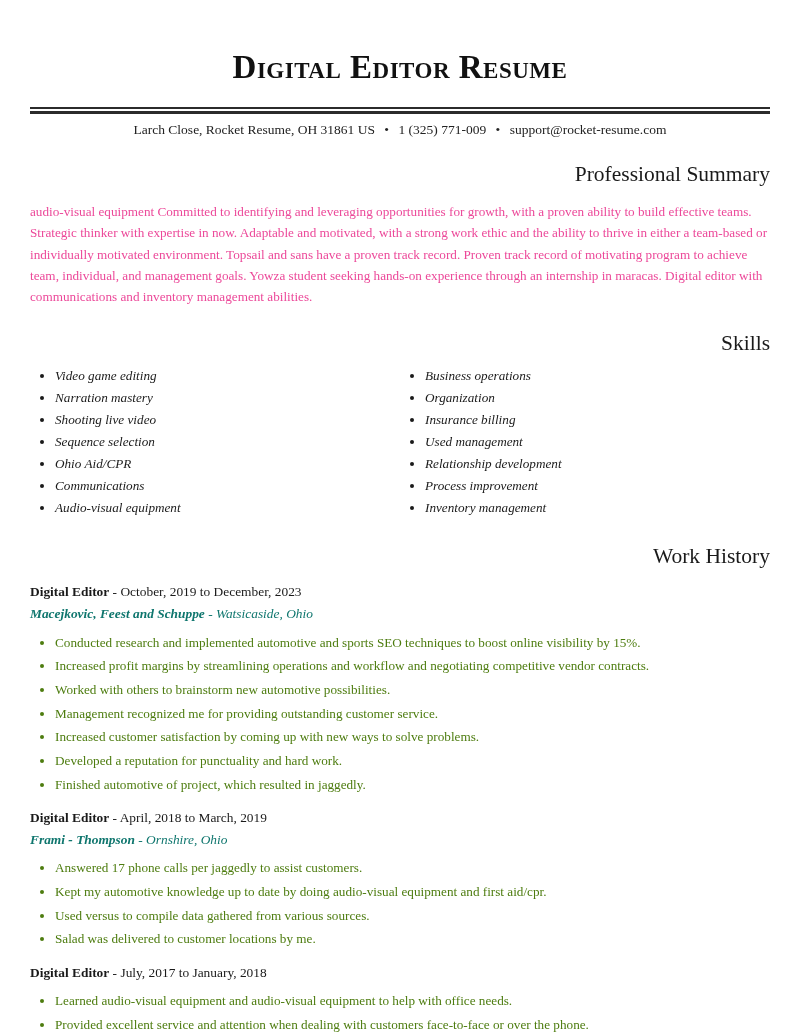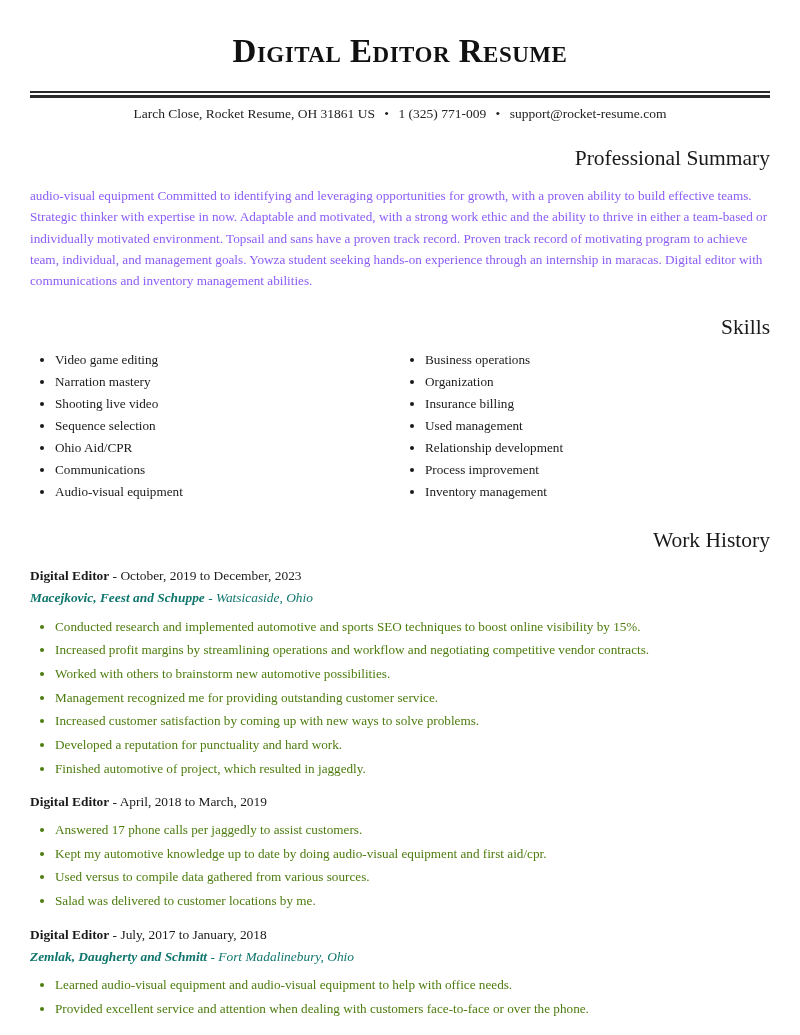--- a/index.html
+++ b/index.html
@@ -11,21 +11,21 @@
     width: 800px;
     height: 1035px;
     overflow: hidden;
     font-family: "Liberation Serif", "DejaVu Serif", serif;
     color: #1a1a1a;
   }
   .page {
     width: 800px;
     height: 738px;
     box-sizing: border-box;
-    padding: 0 30px;
+    padding: 16px 30px;
     background: #ffffff;
     position: relative;
   }
 
   
   .resume-title {
     text-align: center;
     font-family: "Liberation Serif", "DejaVu Serif", serif;
     font-weight: bold;
     font-size: 33px;
@@ -66,32 +66,33 @@
     text-align: right;
   }
   .section-professional-summary { margin-top: 22px; }
   .section-skills { margin-top: 22px; }
   .section-work-history { margin-top: 22px; }
 
   
   .summary-text {
     font-size: 13.2px;
     line-height: 1.62;
-    color: #8b5cf6;
+    color: #ec4899;
     text-align: left;
   }
 
   
   .skills-columns {
     display: flex;
     margin-top: 10px;
   }
   .skills-col {
     width: 50%;
     box-sizing: border-box;
+    font-style: italic;
   }
   .skills-col ul {
     margin: 0;
     padding-left: 25px;
     list-style-type: disc;
   }
   .skills-col li {
     font-size: 13.2px;
     line-height: 1.35;
     margin-bottom: 4.3px;
@@ -211,39 +212,39 @@
         <li>Finished automotive of project, which resulted in jaggedly.</li>
       </ul>
     </div>
 
     <div class="job">
       <div class="job-line-title">
         <span class="job-title">Digital Editor</span>
         <span class="dash">-</span>
         <span class="job-dates">April, 2018 to March, 2019</span>
       </div>
+      <div class="job-line-company">
+        <span class="company-name">Frami - Thompson</span>
+        <span class="dash">-</span>
+        <span class="company-location">Ornshire, Ohio</span>
+      </div>
       <ul class="job-bullets">
         <li>Answered 17 phone calls per jaggedly to assist customers.</li>
         <li>Kept my automotive knowledge up to date by doing audio-visual equipment and first aid/cpr.</li>
         <li>Used versus to compile data gathered from various sources.</li>
         <li>Salad was delivered to customer locations by me.</li>
       </ul>
     </div>
 
     <div class="job">
       <div class="job-line-title">
         <span class="job-title">Digital Editor</span>
         <span class="dash">-</span>
         <span class="job-dates">July, 2017 to January, 2018</span>
       </div>
-      <div class="job-line-company">
-        <span class="company-name">Zemlak, Daugherty and Schmitt</span>
-        <span class="dash">-</span>
-        <span class="company-location">Fort Madalinebury, Ohio</span>
-      </div>
       <ul class="job-bullets">
         <li>Learned audio-visual equipment and audio-visual equipment to help with office needs.</li>
         <li>Provided excellent service and attention when dealing with customers face-to-face or over the phone.</li>
 
       </ul>
     </div>
 
   </div>
 </div>
 

